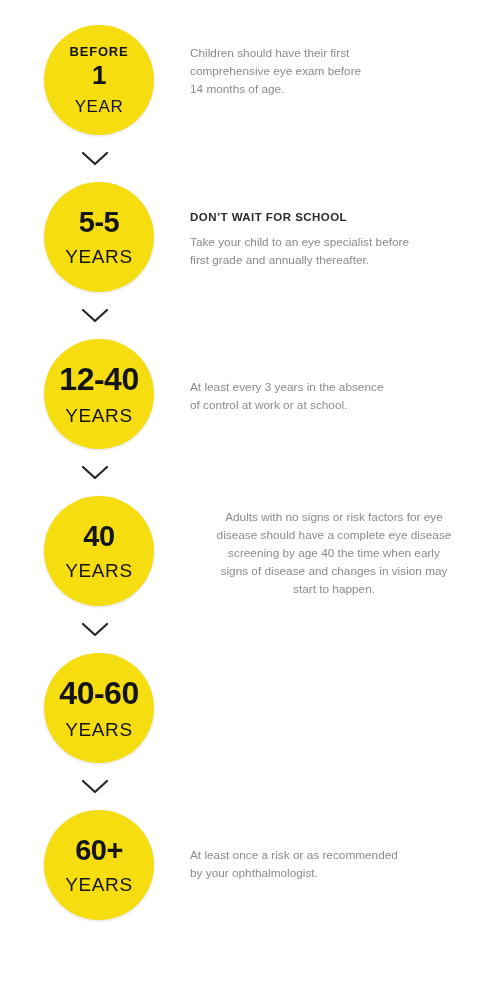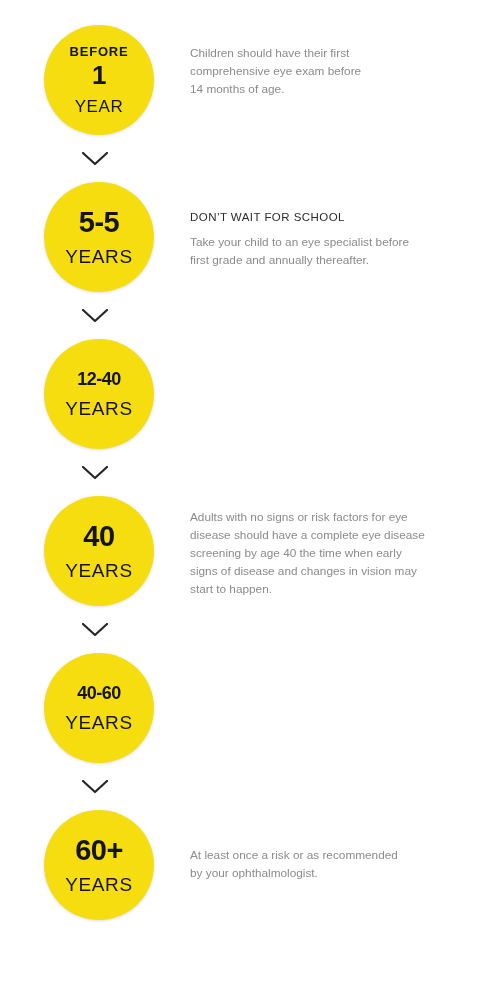--- a/index.html
+++ b/index.html
@@ -63,21 +63,21 @@
 
   .badge-num {
     font-size: 29px;
     font-weight: 700;
     letter-spacing: -0.5px;
     color: #141414;
     line-height: 1.02;
   }
 
   .badge-num.small {
-    font-size: 18px;
+    font-size: 32px;
   }
 
   .badge-unit {
     font-size: 19px;
     font-weight: 500;
     letter-spacing: 0.6px;
     color: #141414;
     margin-top: 10px;
   }
 
@@ -85,21 +85,21 @@
   .badge.has-pre .badge-unit { font-size: 17px; }
 
   .text-col {
     flex: 1 1 auto;
     padding-right: 22px;
     box-sizing: border-box;
   }
 
   .step-heading {
     font-size: 11.5px;
-    font-weight: 400;
+    font-weight: 700;
     letter-spacing: 0.45px;
     color: #2b2b2b;
     margin: 0 0 9px 0;
     line-height: 1.3;
   }
 
   .step-body {
     font-size: 11.8px;
     line-height: 1.52;
     color: #8b8b8b;
@@ -164,36 +164,40 @@
     </svg>
   </div>
 
   <div class="step">
     <div class="badge-col">
       <div class="badge">
         <span class="badge-num small">12-40</span>
         <span class="badge-unit">YEARS</span>
       </div>
     </div>
+    <div class="text-col" style="padding-top:40px;">
+      <p class="step-body">At least every 3 years in the absence
+of control at work or at school.</p>
+    </div>
   </div>
 
   <div class="connector" style="height:47px;">
     <svg class="chevron" width="26" height="14" viewBox="0 0 26 14">
       <path d="M1 1 L13 12 L25 1" fill="none" stroke="#262626" stroke-width="2.2" stroke-linecap="round" stroke-linejoin="round"></path>
     </svg>
   </div>
 
   <div class="step">
     <div class="badge-col">
       <div class="badge">
         <span class="badge-num">40</span>
         <span class="badge-unit">YEARS</span>
       </div>
     </div>
-    <div class="text-col" style="padding-top:13px;">
+    <div class="text-col" style="padding-top:13px;text-align:center;">
       <p class="step-body">Adults with no signs or risk factors for eye
 disease should have a complete eye disease
 screening by age 40 the time when early
 signs of disease and changes in vision may
 start to happen.</p>
     </div>
   </div>
 
   <div class="connector" style="height:47px;">
     <svg class="chevron" width="26" height="14" viewBox="0 0 26 14">

